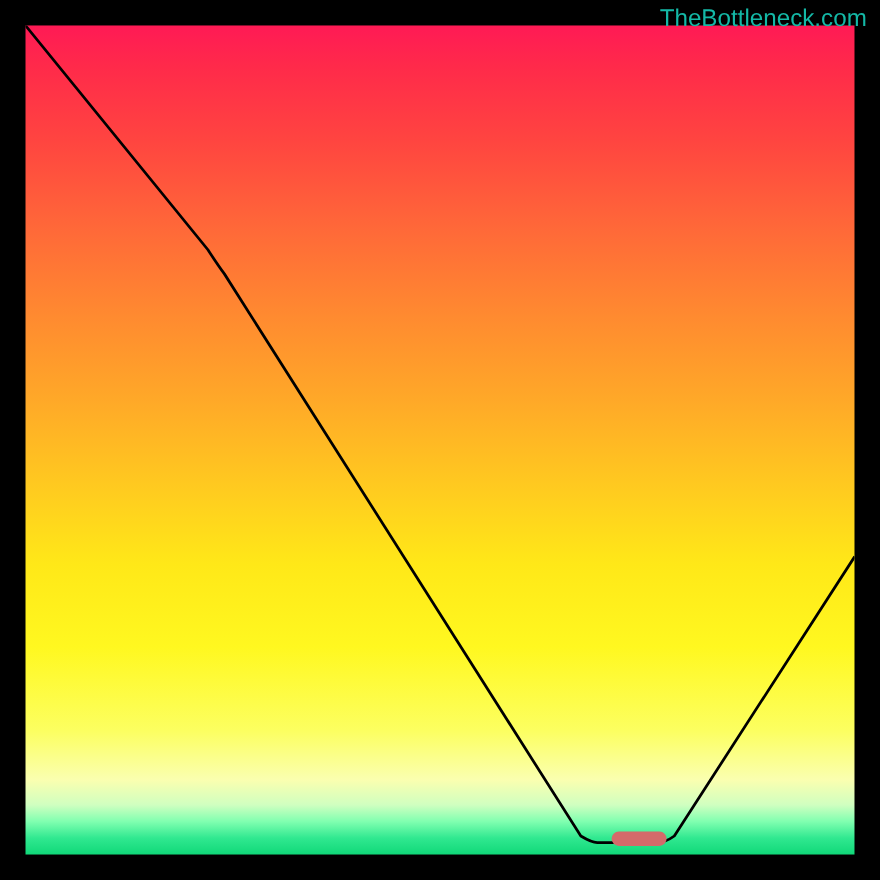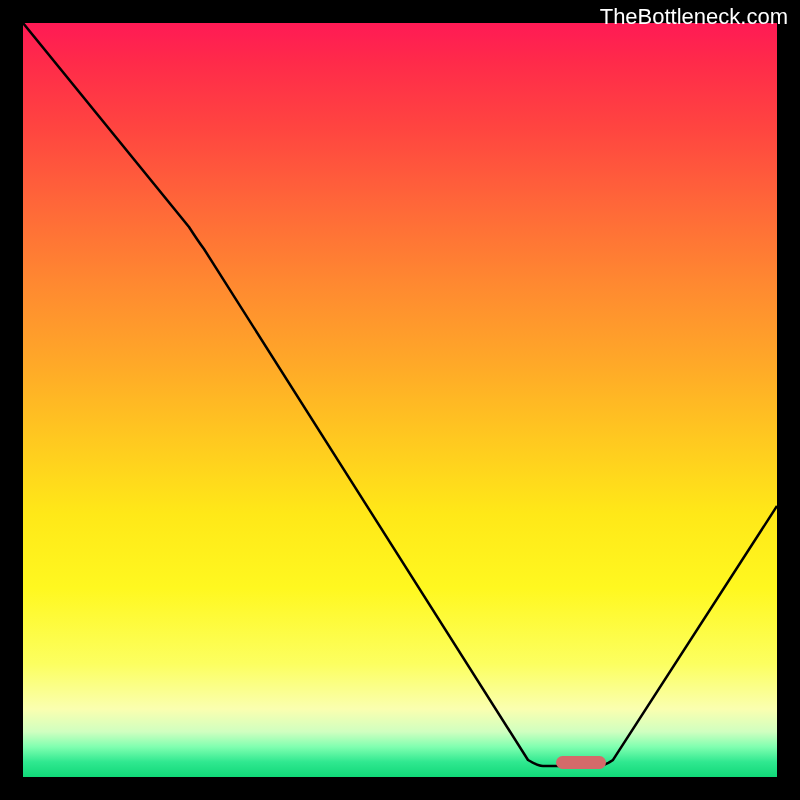--- a/index.html
+++ b/index.html
@@ -7,21 +7,21 @@
     width: 800px;
     height: 800px;
     background: #000;
     position: relative;
     font-family: Arial, sans-serif;
   }
   .watermark {
     position: absolute;
     top: 4px;
     right: 12px;
-    color: #ffffff;
+    color: #14b8a6;
     font-size: 22px;
     font-weight: normal;
     z-index: 10;
     margin-left: 28px;
   }
   .plot-area {
     position: absolute;
     left: 23px;
     top: 23px;
     width: 754px;

